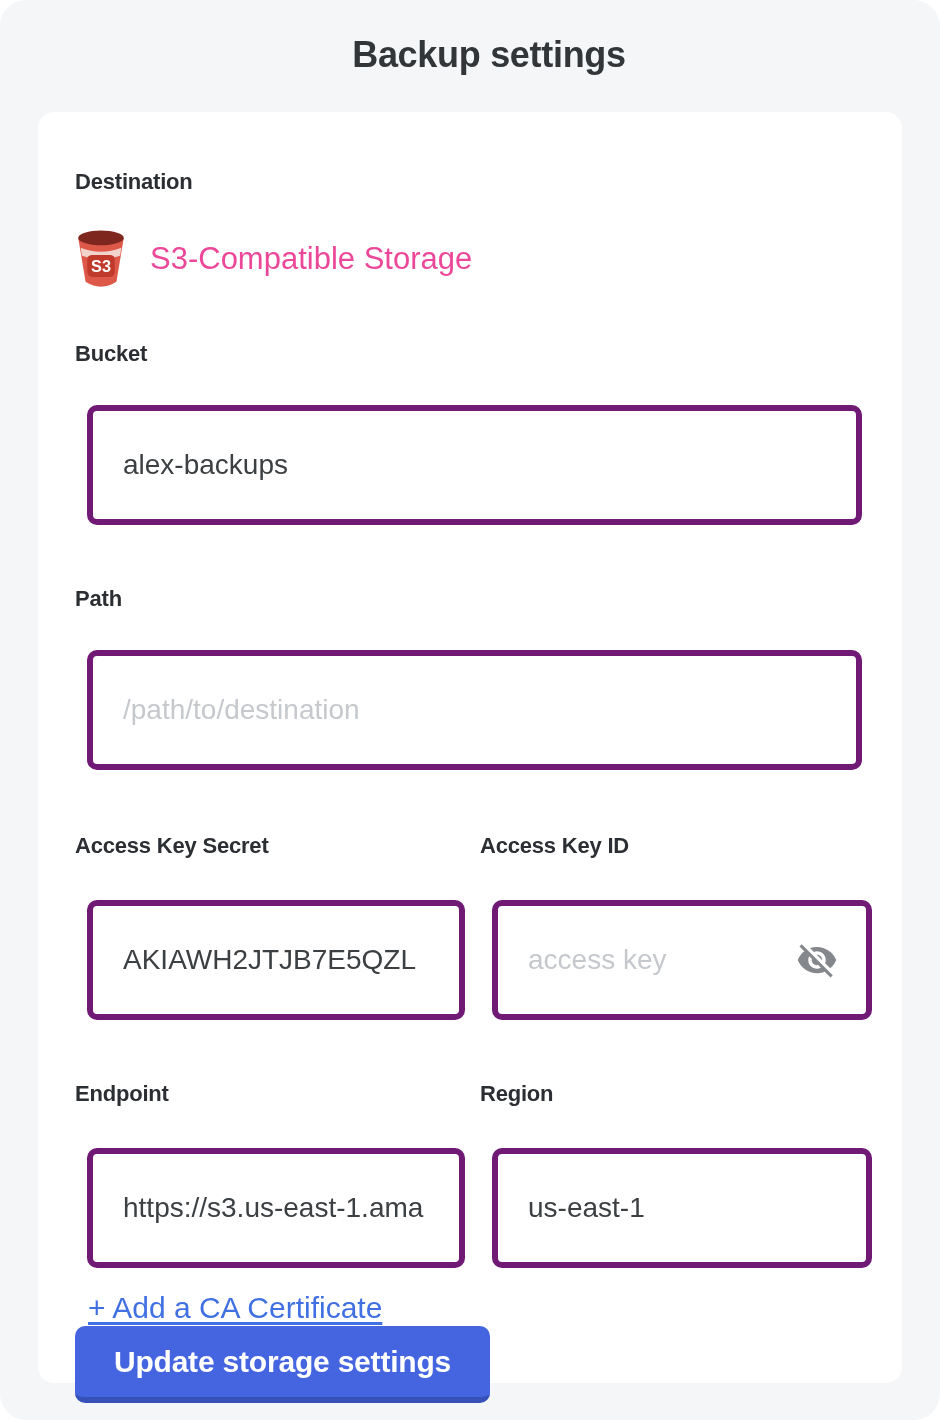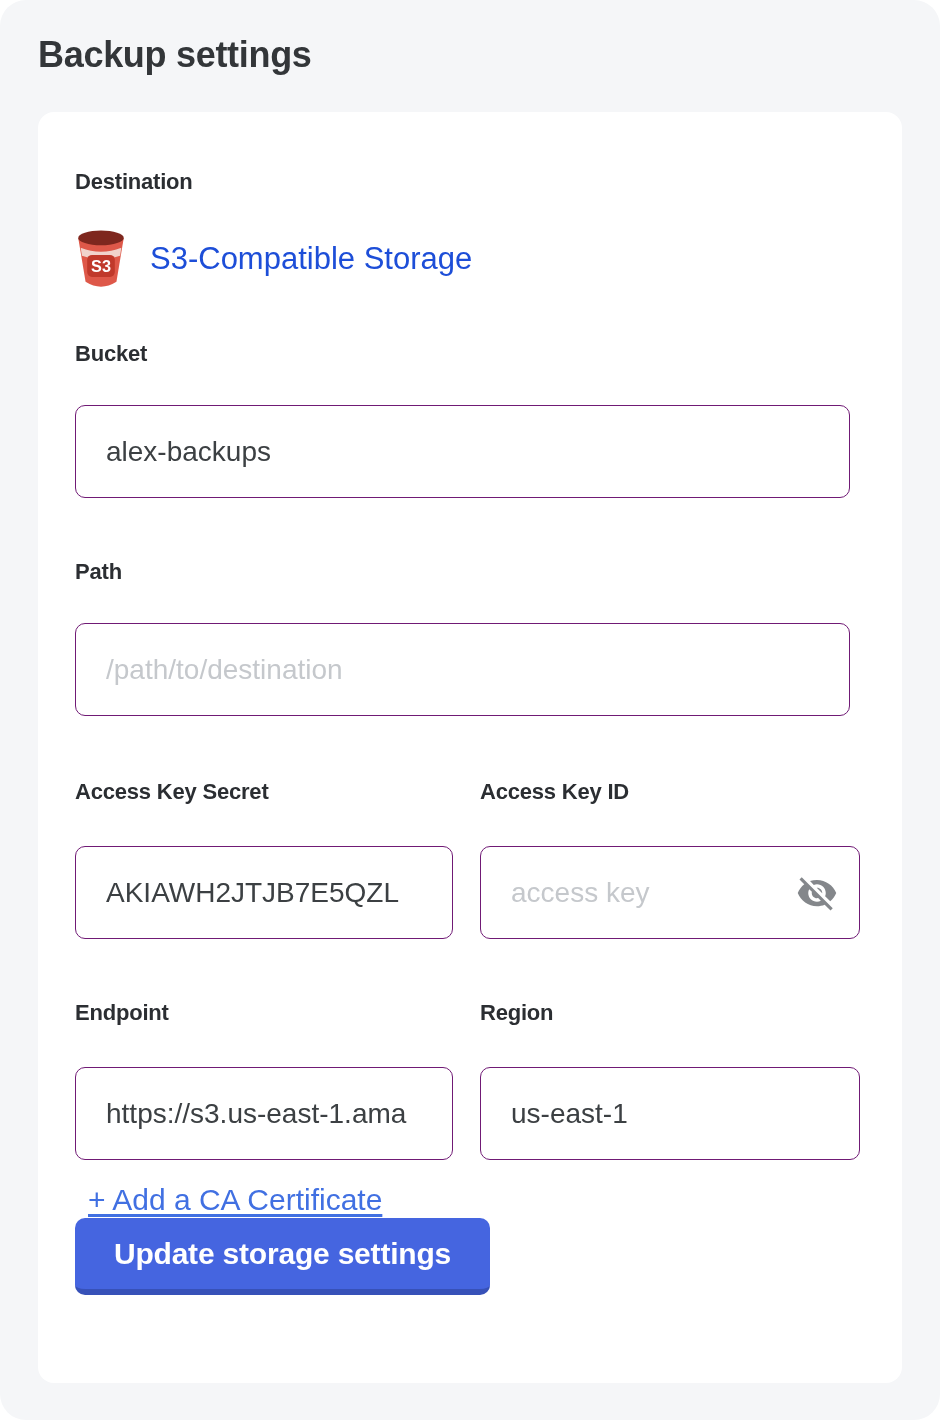--- a/index.html
+++ b/index.html
@@ -15,20 +15,21 @@
     overflow: hidden;
   }
   .page-title {
     margin: 0;
     padding: 32px 0 0 38px;
     font-size: 36px;
     line-height: 46px;
     font-weight: 700;
     color: #333639;
     letter-spacing: -0.3px;
+    text-align: center;
   }
   .card {
     margin: 34px 38px 0 38px;
     width: 864px;
     height: 1271px;
     background: #ffffff;
     border-radius: 16px;
     padding: 52px 0 0 37px;
   }
   .section-label {
@@ -41,36 +42,37 @@
   }
   .dest-row {
     margin-top: 27px;
     display: flex;
     align-items: center;
     gap: 23px;
     height: 64px;
   }
   .s3-icon { width: 52px; height: 62px; display: inline-flex; }
   .s3-icon svg { width: 52px; height: 62px; }
-  .dest-text { font-size: 31px; color: #1d4ed8; }
+  .dest-text { font-size: 31px; color: #ec4899; }
   .mt-section { margin-top: 45px; }
   .mt-section-lg { margin-top: 56px; }
   .text-input {
     display: block;
     margin-top: 33px;
-    height: 93px;
+    height: 120px;
     width: 775px;
-    border: 1px solid #701a75;
+    border: 6px solid #701a75;
     border-radius: 10px;
     background: #ffffff;
     padding: 0 30px;
     font-family: "Liberation Sans", "DejaVu Sans", sans-serif;
     font-size: 28px;
     color: #3c4043;
     outline: none;
+    margin-left: 12px;
   }
   .text-input::placeholder { color: #c5c8cc; opacity: 1; }
   .two-col {
     margin-top: 58px;
     display: grid;
     grid-template-columns: 378px 380px;
     column-gap: 27px;
     row-gap: 36px;
     width: 788px;
   }

